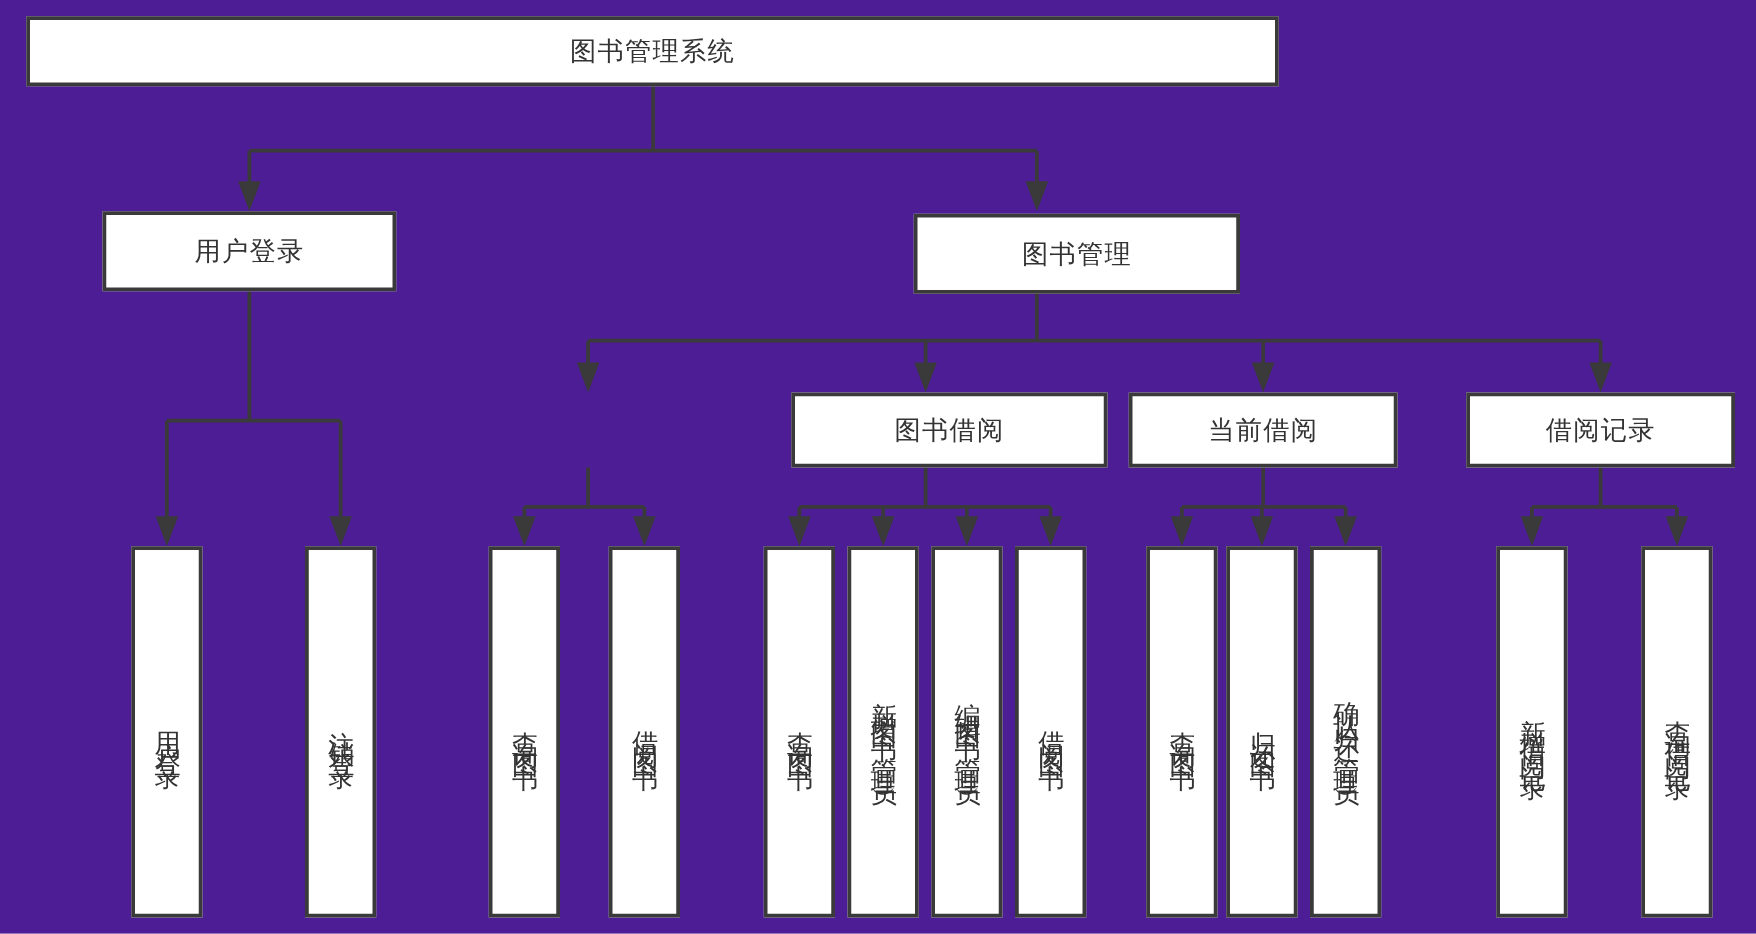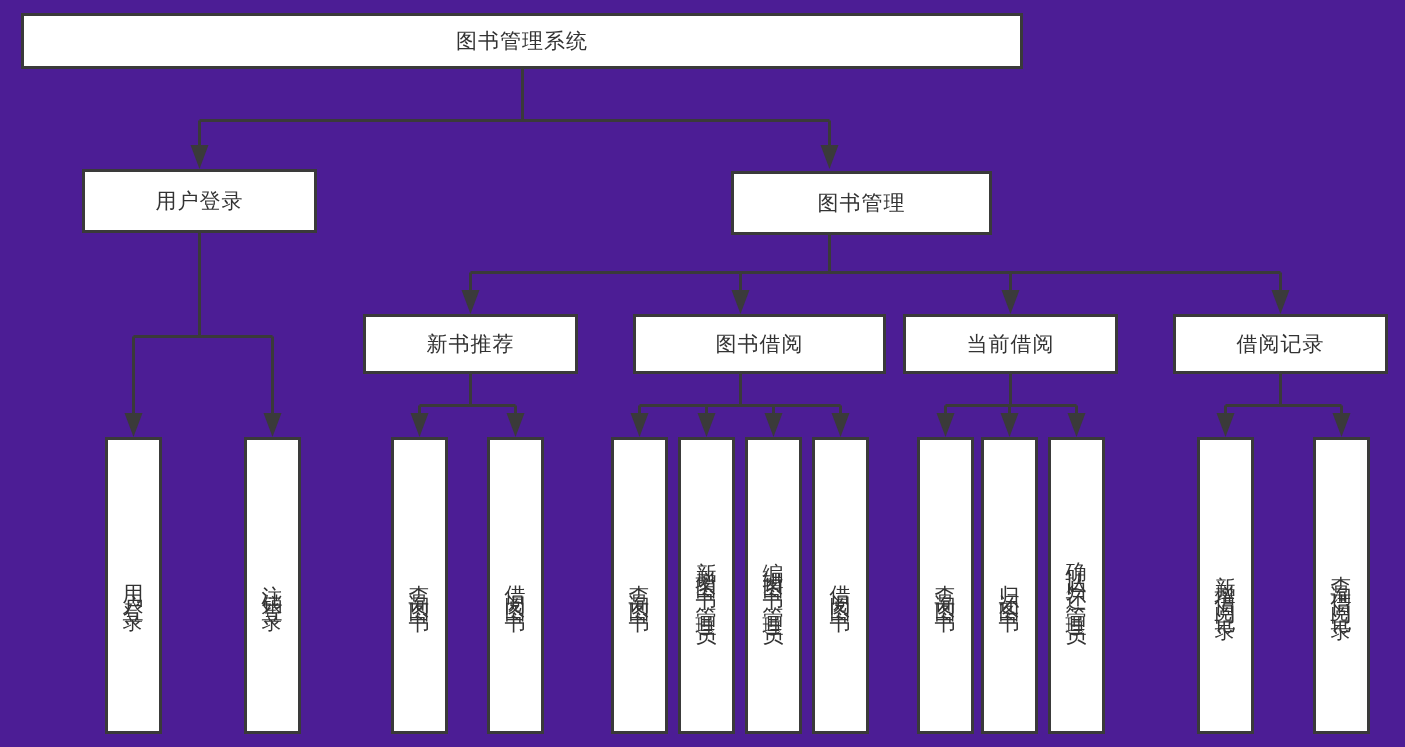--- a/index.html
+++ b/index.html
@@ -108,23 +108,20 @@
     <span>图书管理系统</span>
   </div>
 
   <div class="node" style="left:82px; top:169px; width:235px; height:64px;">
     <span>用户登录</span>
   </div>
   <div class="node" style="left:712px; top:171px; width:261px; height:64px;margin-left:19px;">
     <span>图书管理</span>
   </div>
 
-  <div class="node" style="left:363px; top:314px; width:215px; height:60px;">
-    <span>新书推荐</span>
-  </div>
   <div class="node" style="left:633px; top:314px; width:253px; height:60px;">
     <span>图书借阅</span>
   </div>
   <div class="node" style="left:903px; top:314px; width:215px; height:60px;">
     <span>当前借阅</span>
   </div>
   <div class="node" style="left:1173px; top:314px; width:215px; height:60px;">
     <span>借阅记录</span>
   </div>
 

